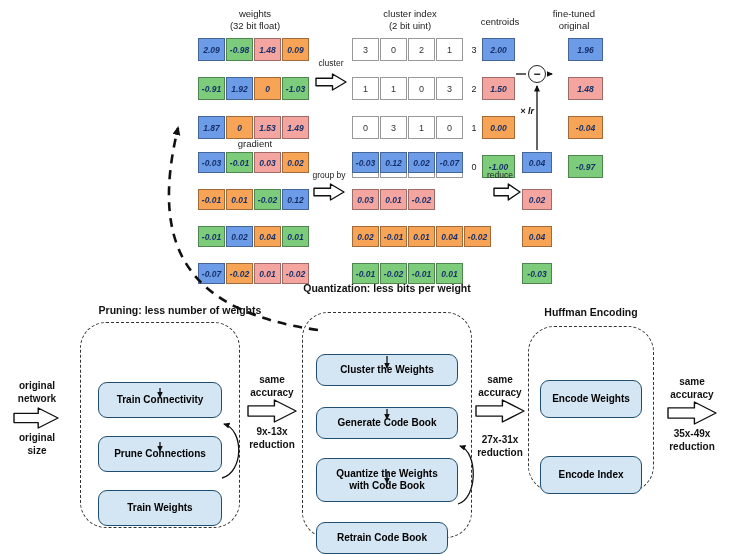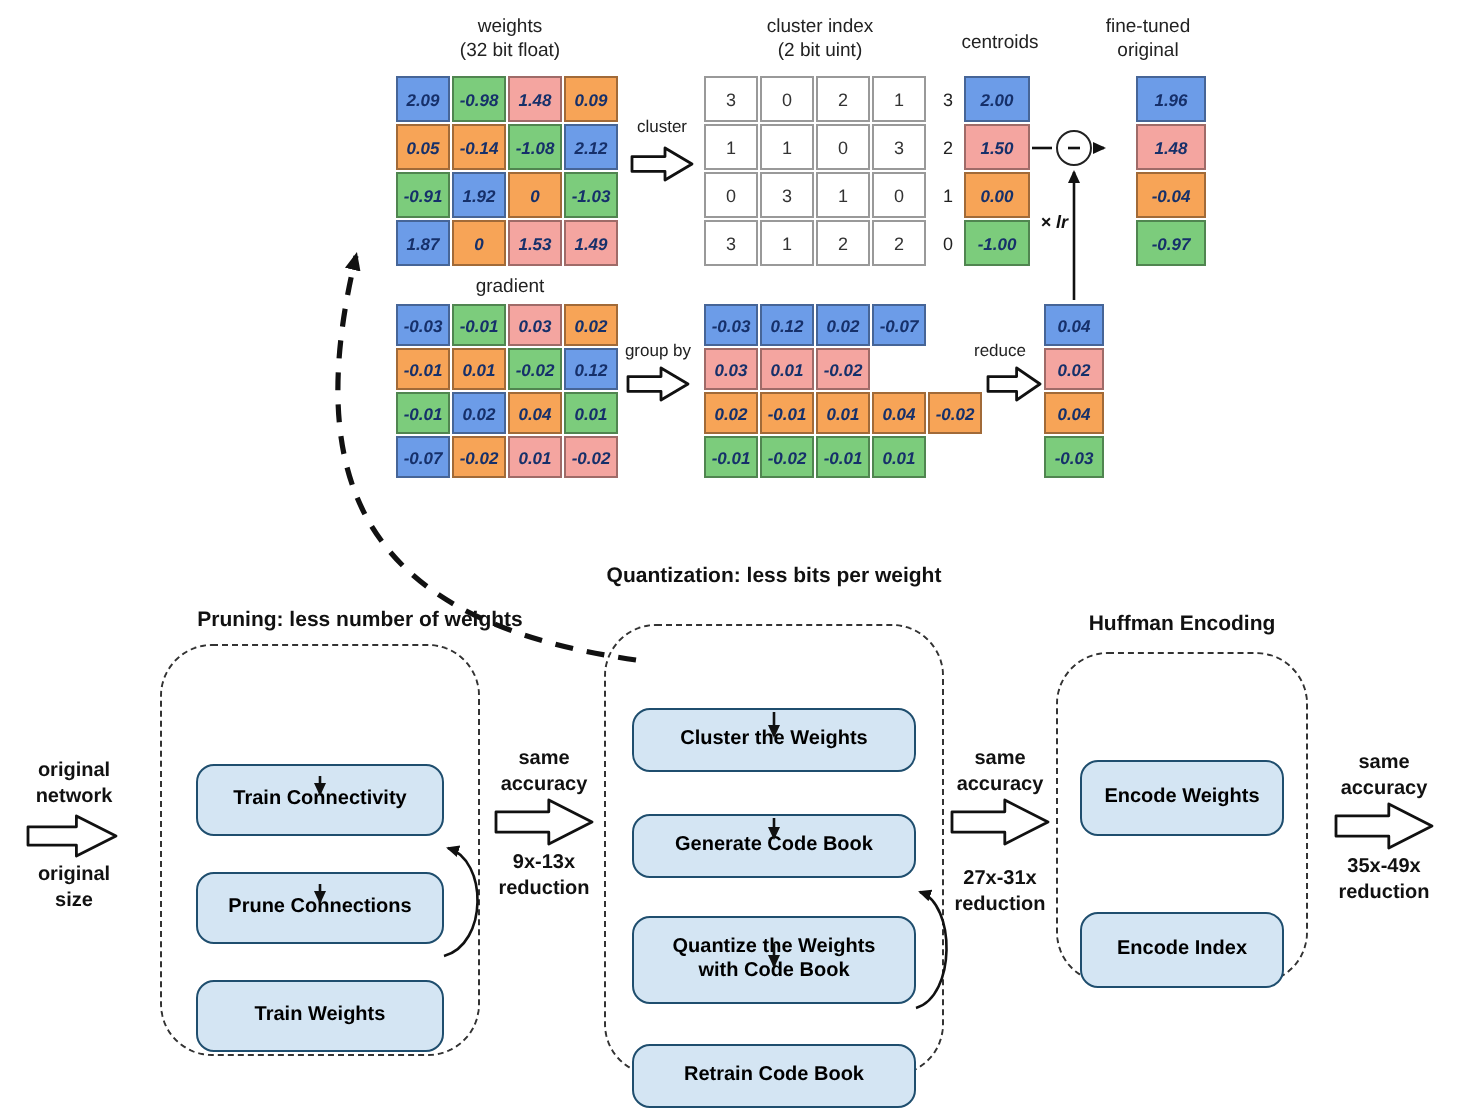--- a/index.html
+++ b/index.html
@@ -2,21 +2,21 @@
 <html style="--blue: #6c9ce8; --pink: #f4a5a0; --orange: #f7a457; --green: #7ccc7c; --cell_text: #16306a; --box_fill: #d4e5f3; --box_border: #1f4e6e;"><head>
 <meta charset="utf-8">
 <style>
   * { margin:0; padding:0; box-sizing:border-box; }
   body { font-family:"Liberation Sans", sans-serif; background:#fff; }
   .canvas { position:relative; width:740px; height:555px; background:#fff; overflow:hidden; }
 
   .lbl { position:absolute; text-align:center; font-size:9.5px; color:#222; white-space:pre-line; line-height:1.25; }
   .lbl.small { font-size:8.5px; }
 
-  .matrix { position:absolute; display:flex; flex-direction:column; gap:1px; }
+  .matrix { position:absolute; display:flex; flex-direction:column; gap:16px; }
   .mrow { display:flex; gap:1px; }
   .mcell { width:var(--cw,27px); height:var(--ch,23px); display:flex; align-items:center; justify-content:center;
            font-size:8.5px; font-weight:bold; font-style:italic; color:var(--cell_text,#16306a);
            border:1px solid rgba(0,0,0,0.35); }
   .mcell.plain { background:#fff; border:1px solid #999; font-style:normal; font-weight:400; color:#333; font-size:9px; }
   .mcell.blue   { background:var(--blue); }
   .mcell.pink   { background:var(--pink); }
   .mcell.orange { background:var(--orange); }
   .mcell.green  { background:var(--green); }
   .m-centroid { --cw:33px; }
@@ -52,26 +52,20 @@
   <div class="lbl" style="left:195px;top:8px;width:120px">weights
 (32 bit float)</div>
   <div class="matrix m-weights" style="left:198px;top:38px">
       <div class="mrow">
         <div class="mcell blue">2.09</div>
         <div class="mcell green">-0.98</div>
         <div class="mcell pink">1.48</div>
         <div class="mcell orange">0.09</div>
       </div>
       <div class="mrow">
-        <div class="mcell orange">0.05</div>
-        <div class="mcell orange">-0.14</div>
-        <div class="mcell green">-1.08</div>
-        <div class="mcell blue">2.12</div>
-      </div>
-      <div class="mrow">
         <div class="mcell green">-0.91</div>
         <div class="mcell blue">1.92</div>
         <div class="mcell orange">0</div>
         <div class="mcell green">-1.03</div>
       </div>
       <div class="mrow">
         <div class="mcell blue">1.87</div>
         <div class="mcell orange">0</div>
         <div class="mcell pink">1.53</div>
         <div class="mcell pink">1.49</div>
@@ -246,21 +240,21 @@
 accuracy</div>
   <div class="sideline" style="left:244px;top:426px;width:56px">9x-13x
 reduction</div>
 
   <div class="stage-title" style="left:287px;top:282px;width:200px">Quantization: less bits per weight</div>
   <div class="dashed-box" style="left:302px;top:312px;width:170px;height:226px"></div>
   <div class="pbox" style="left:316px;top:322px;width:142px;height:32px">Cluster the Weights</div>
   <div class="pbox" style="left:316px;top:375px;width:142px;height:32px">Generate Code Book</div>
   <div class="pbox" style="left:316px;top:426px;width:142px;height:44px">Quantize the Weights
 with Code Book</div>
-  <div class="pbox" style="left:316px;top:490px;width:142px;height:32px">Retrain Code Book</div>
+  <div class="pbox" style="left:316px;top:490px;width:132px;height:32px">Retrain Code Book</div>
 
   <div class="sideline" style="left:472px;top:374px;width:56px">same
 accuracy</div>
   <div class="sideline" style="left:472px;top:434px;width:56px">27x-31x
 reduction</div>
 
   <div class="stage-title" style="left:521px;top:306px;width:140px">Huffman Encoding</div>
   <div class="dashed-box" style="left:528px;top:326px;width:126px;height:166px"></div>
   <div class="pbox" style="left:540px;top:348px;width:102px;height:38px">Encode Weights</div>
   <div class="pbox" style="left:540px;top:424px;width:102px;height:38px">Encode Index</div>

